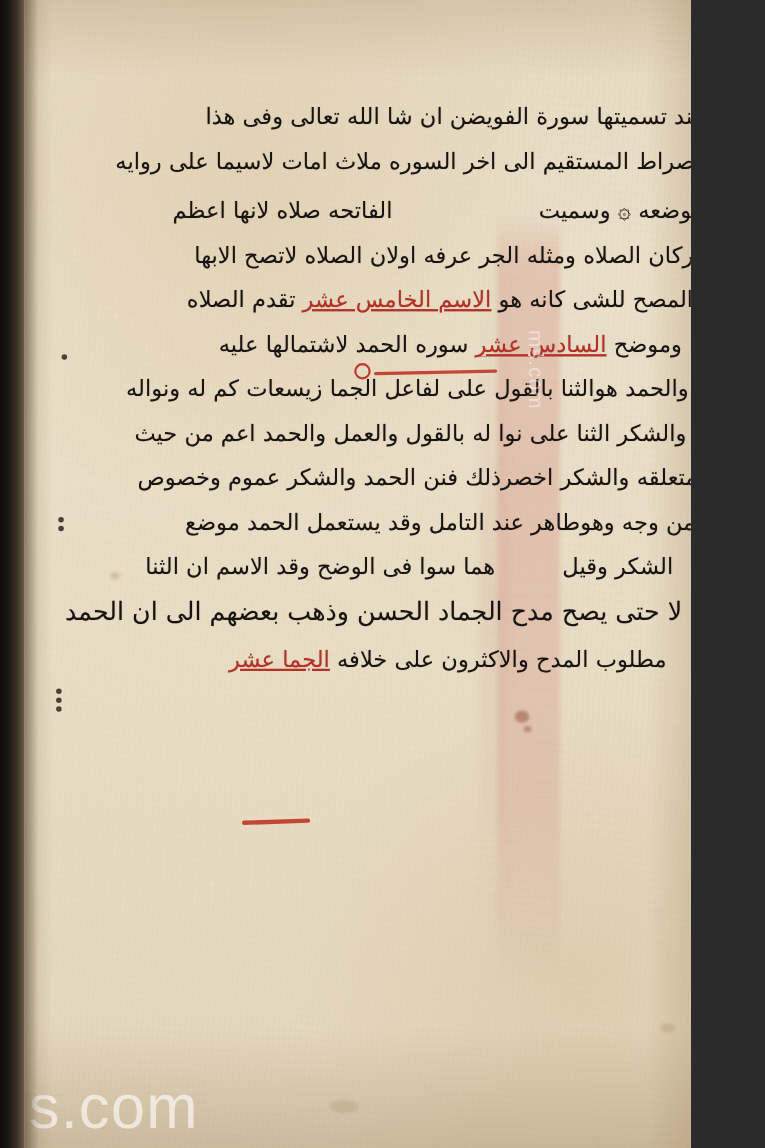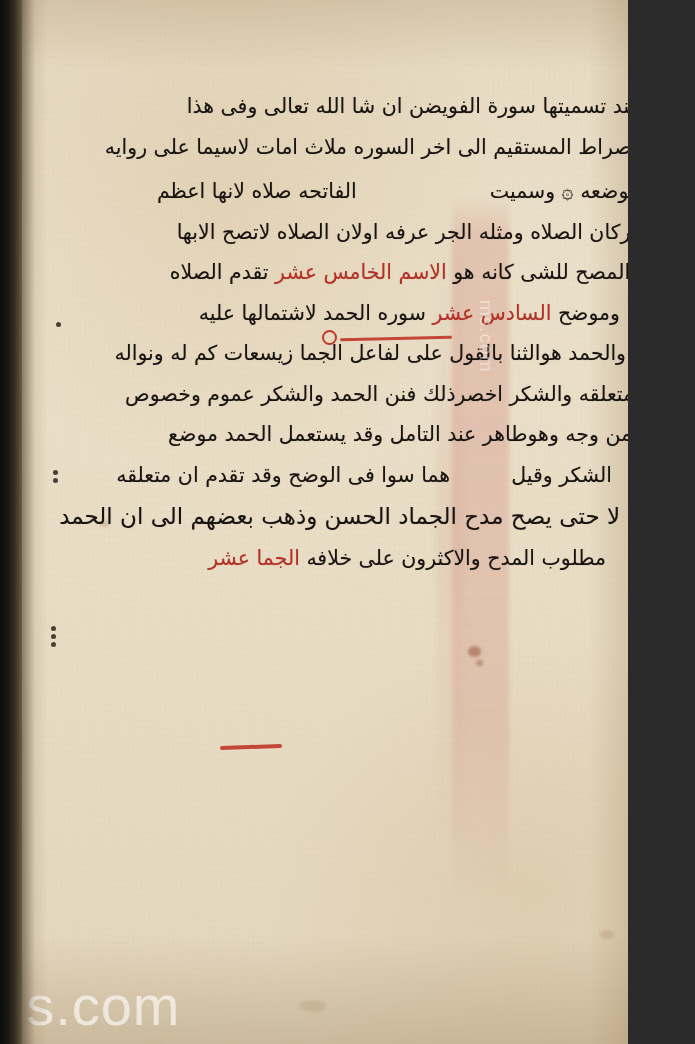--- a/index.html
+++ b/index.html
@@ -128,21 +128,21 @@
     text-align: justify;
     white-space: nowrap;
     font-family: "DejaVu Sans", "Liberation Sans", sans-serif;
     color: #171310;
     font-size: 20.5px;
     line-height: 1.0;
     margin-bottom: 20px;
     text-shadow: 0 0 1px rgba(60,40,20,0.30);
   }
   .line .seg { display: inline; }
-  .rubric-strong { color: #b72f25; }
+  .rubric-strong { color: #b72f25; text-decoration: underline; }
   
   .redrule {
     position: absolute;
     background: #c0392b;
     height: 3px;
     border-radius: 2px;
     z-index: 5;
     opacity: 0.92;
   }
   .redcircle {
@@ -228,33 +228,36 @@
     <div class="line" style="padding-right:30px;">
       <span class="seg">وموضح </span>
       <span class="seg rubric-strong">السادس عشر</span>
       <span class="seg"> سوره الحمد لاشتمالها عليه</span>
     </div>
 
     <div class="line" style="padding-right:24px;">
       <span class="seg">والحمد هوالثنا بالقول على لفاعل الجما زيسعات كم له ونواله</span>
     </div>
 
+    <div class="line" style="padding-right:26px;">
+      <span class="seg">والشكر الثنا على نوا له بالقول والعمل والحمد اعم من حيث</span>
+    </div>
 
     <div class="line" style="padding-right:16px;">
       <span class="seg">متعلقه والشكر اخصرذلك فنن الحمد والشكر عموم وخصوص</span>
     </div>
 
     <div class="line" style="padding-right:18px;">
       <span class="seg">من وجه وهوطاهر عند التامل وقد يستعمل الحمد موضع</span>
     </div>
 
     <div class="line" style="padding-right:38px;">
       <span class="seg">الشكر وقيل</span>
       <span style="display:inline-block; width:48px;"></span>
-      <span class="seg">هما سوا فى الوضح وقد تقدم ان متعلقه</span>
+      <span class="seg">هما سوا فى الوضح وقد الاسم ان الثنا</span>
     </div>
 
 
 
     <div class="line" style="padding-right:2px; font-size:23px;">
       <span class="seg">ام لا حتى يصح مدح الجماد الحسن وذهب بعضهم الى ان الحمد</span>
     </div>
 
     <div class="line" style="padding-right:44px;">
       <span class="seg"> مطلوب المدح والاكثرون على خلافه</span>

